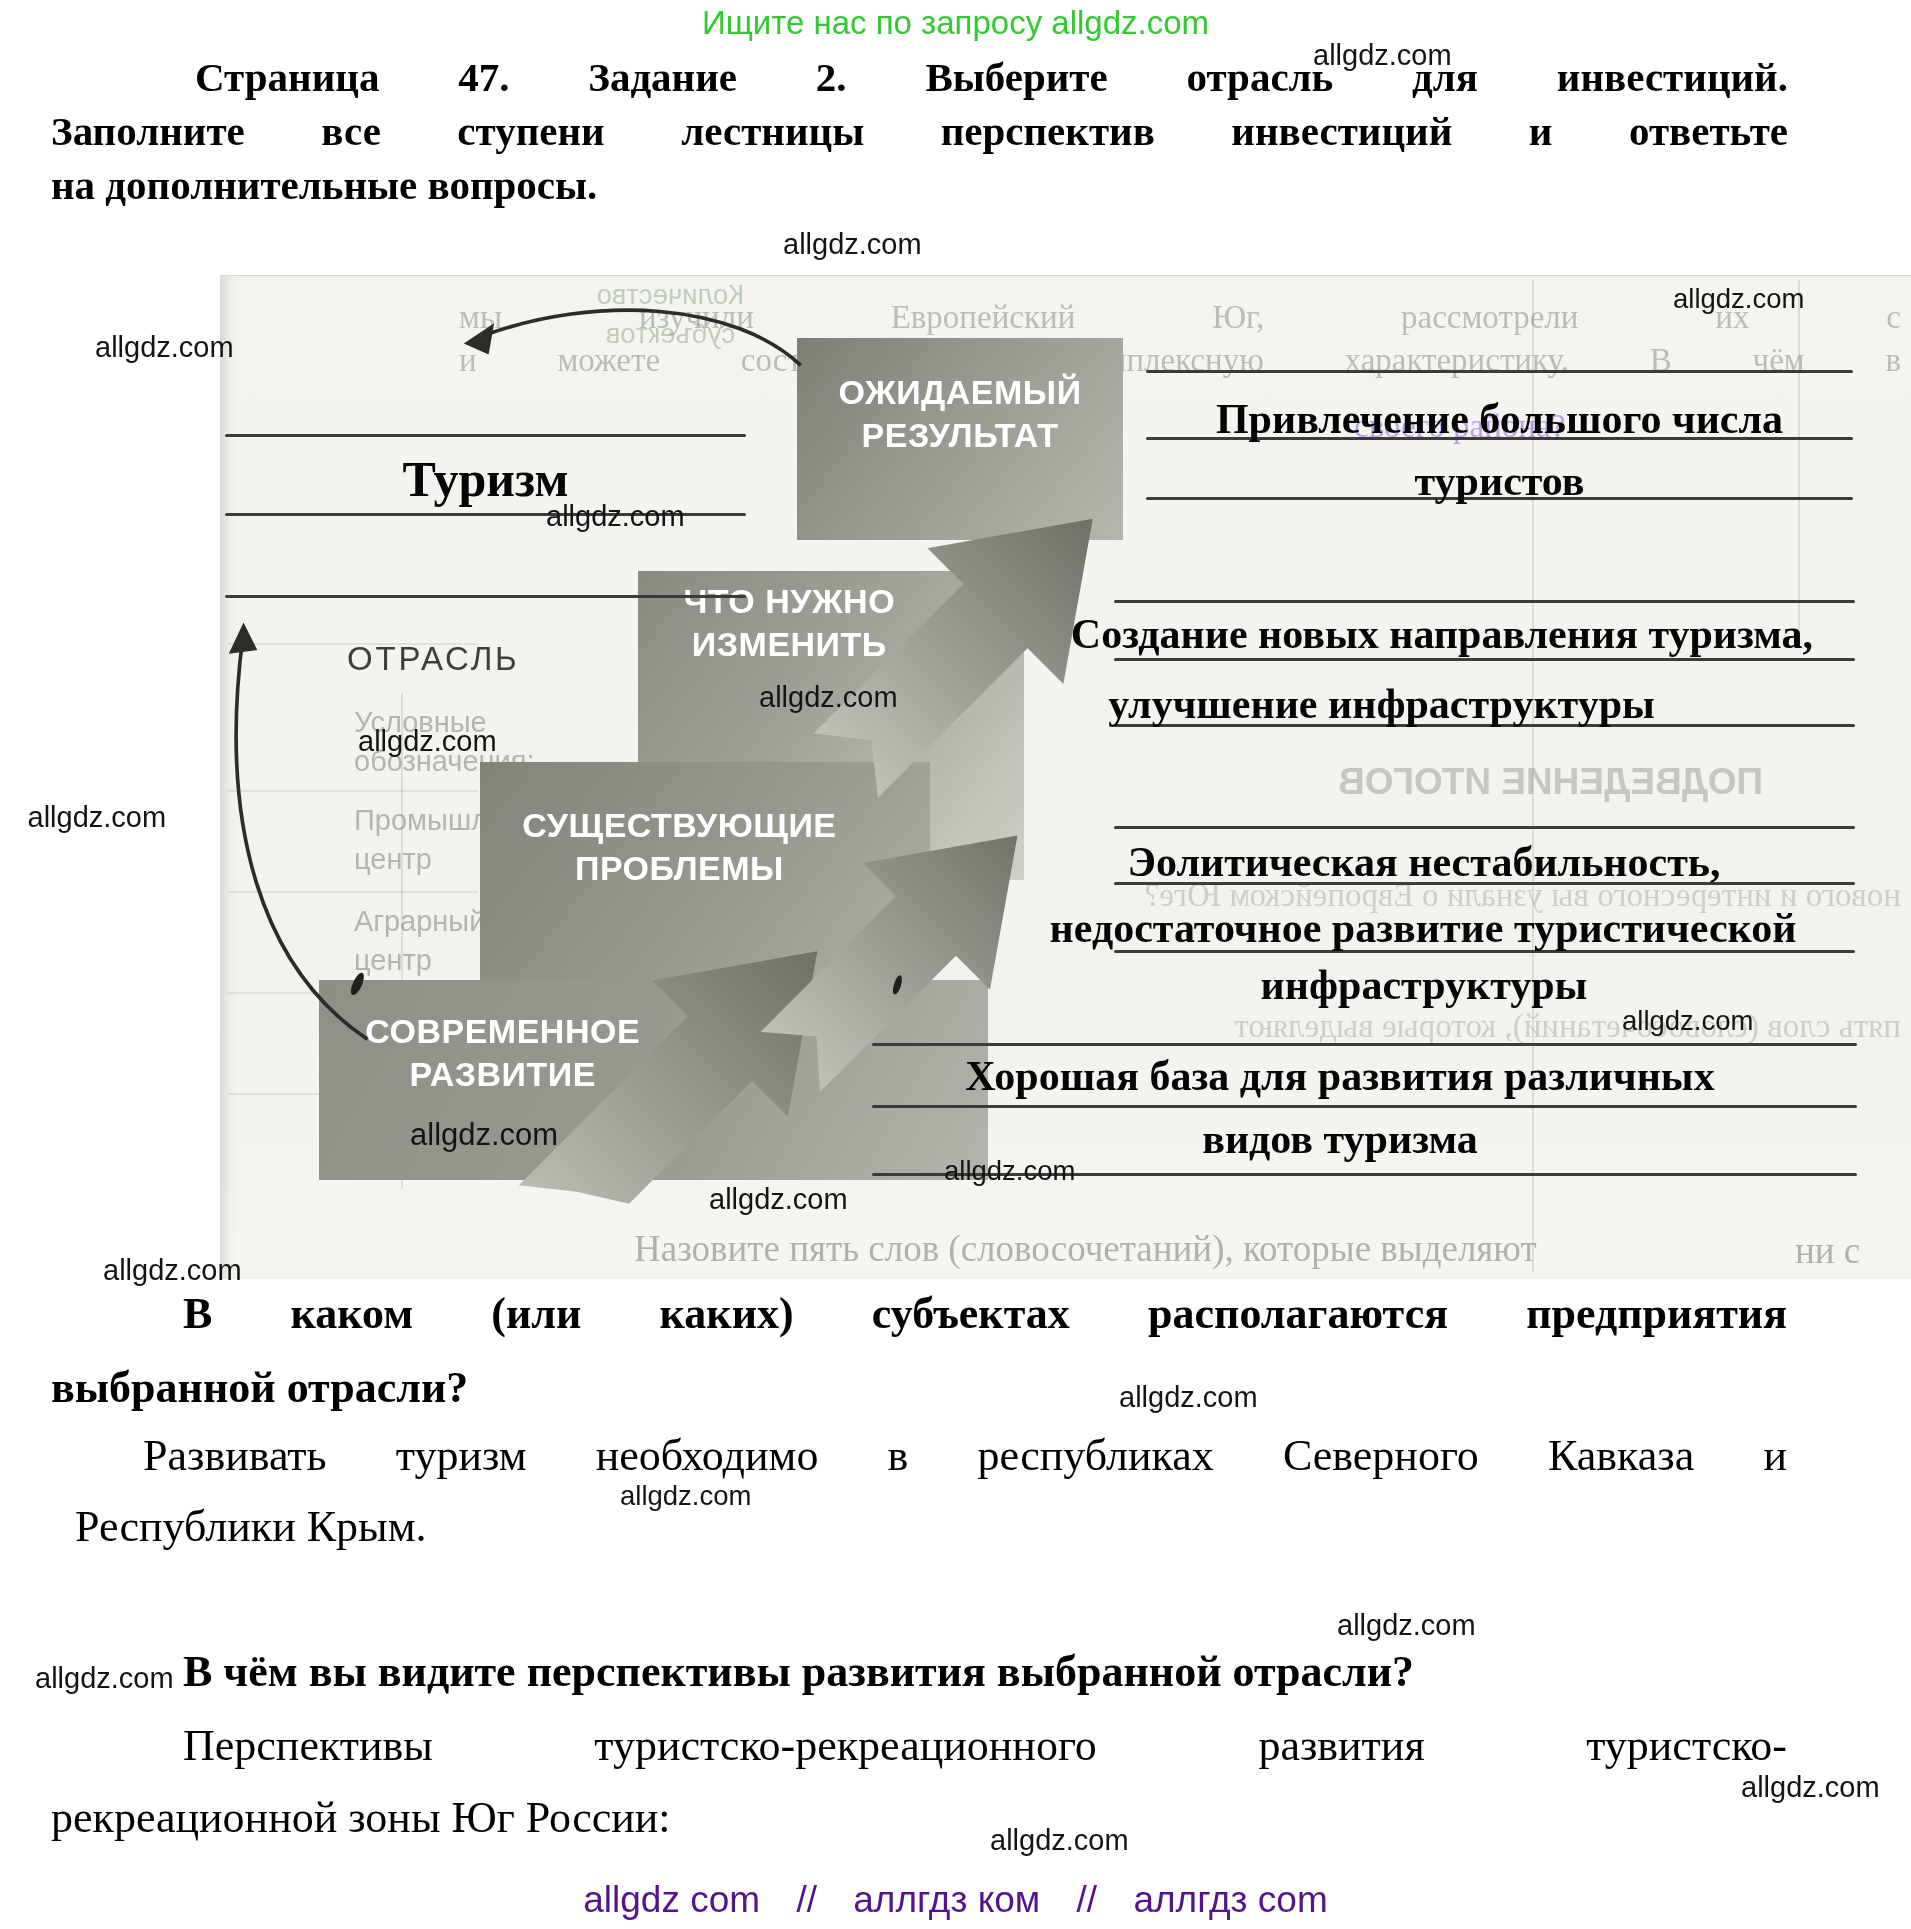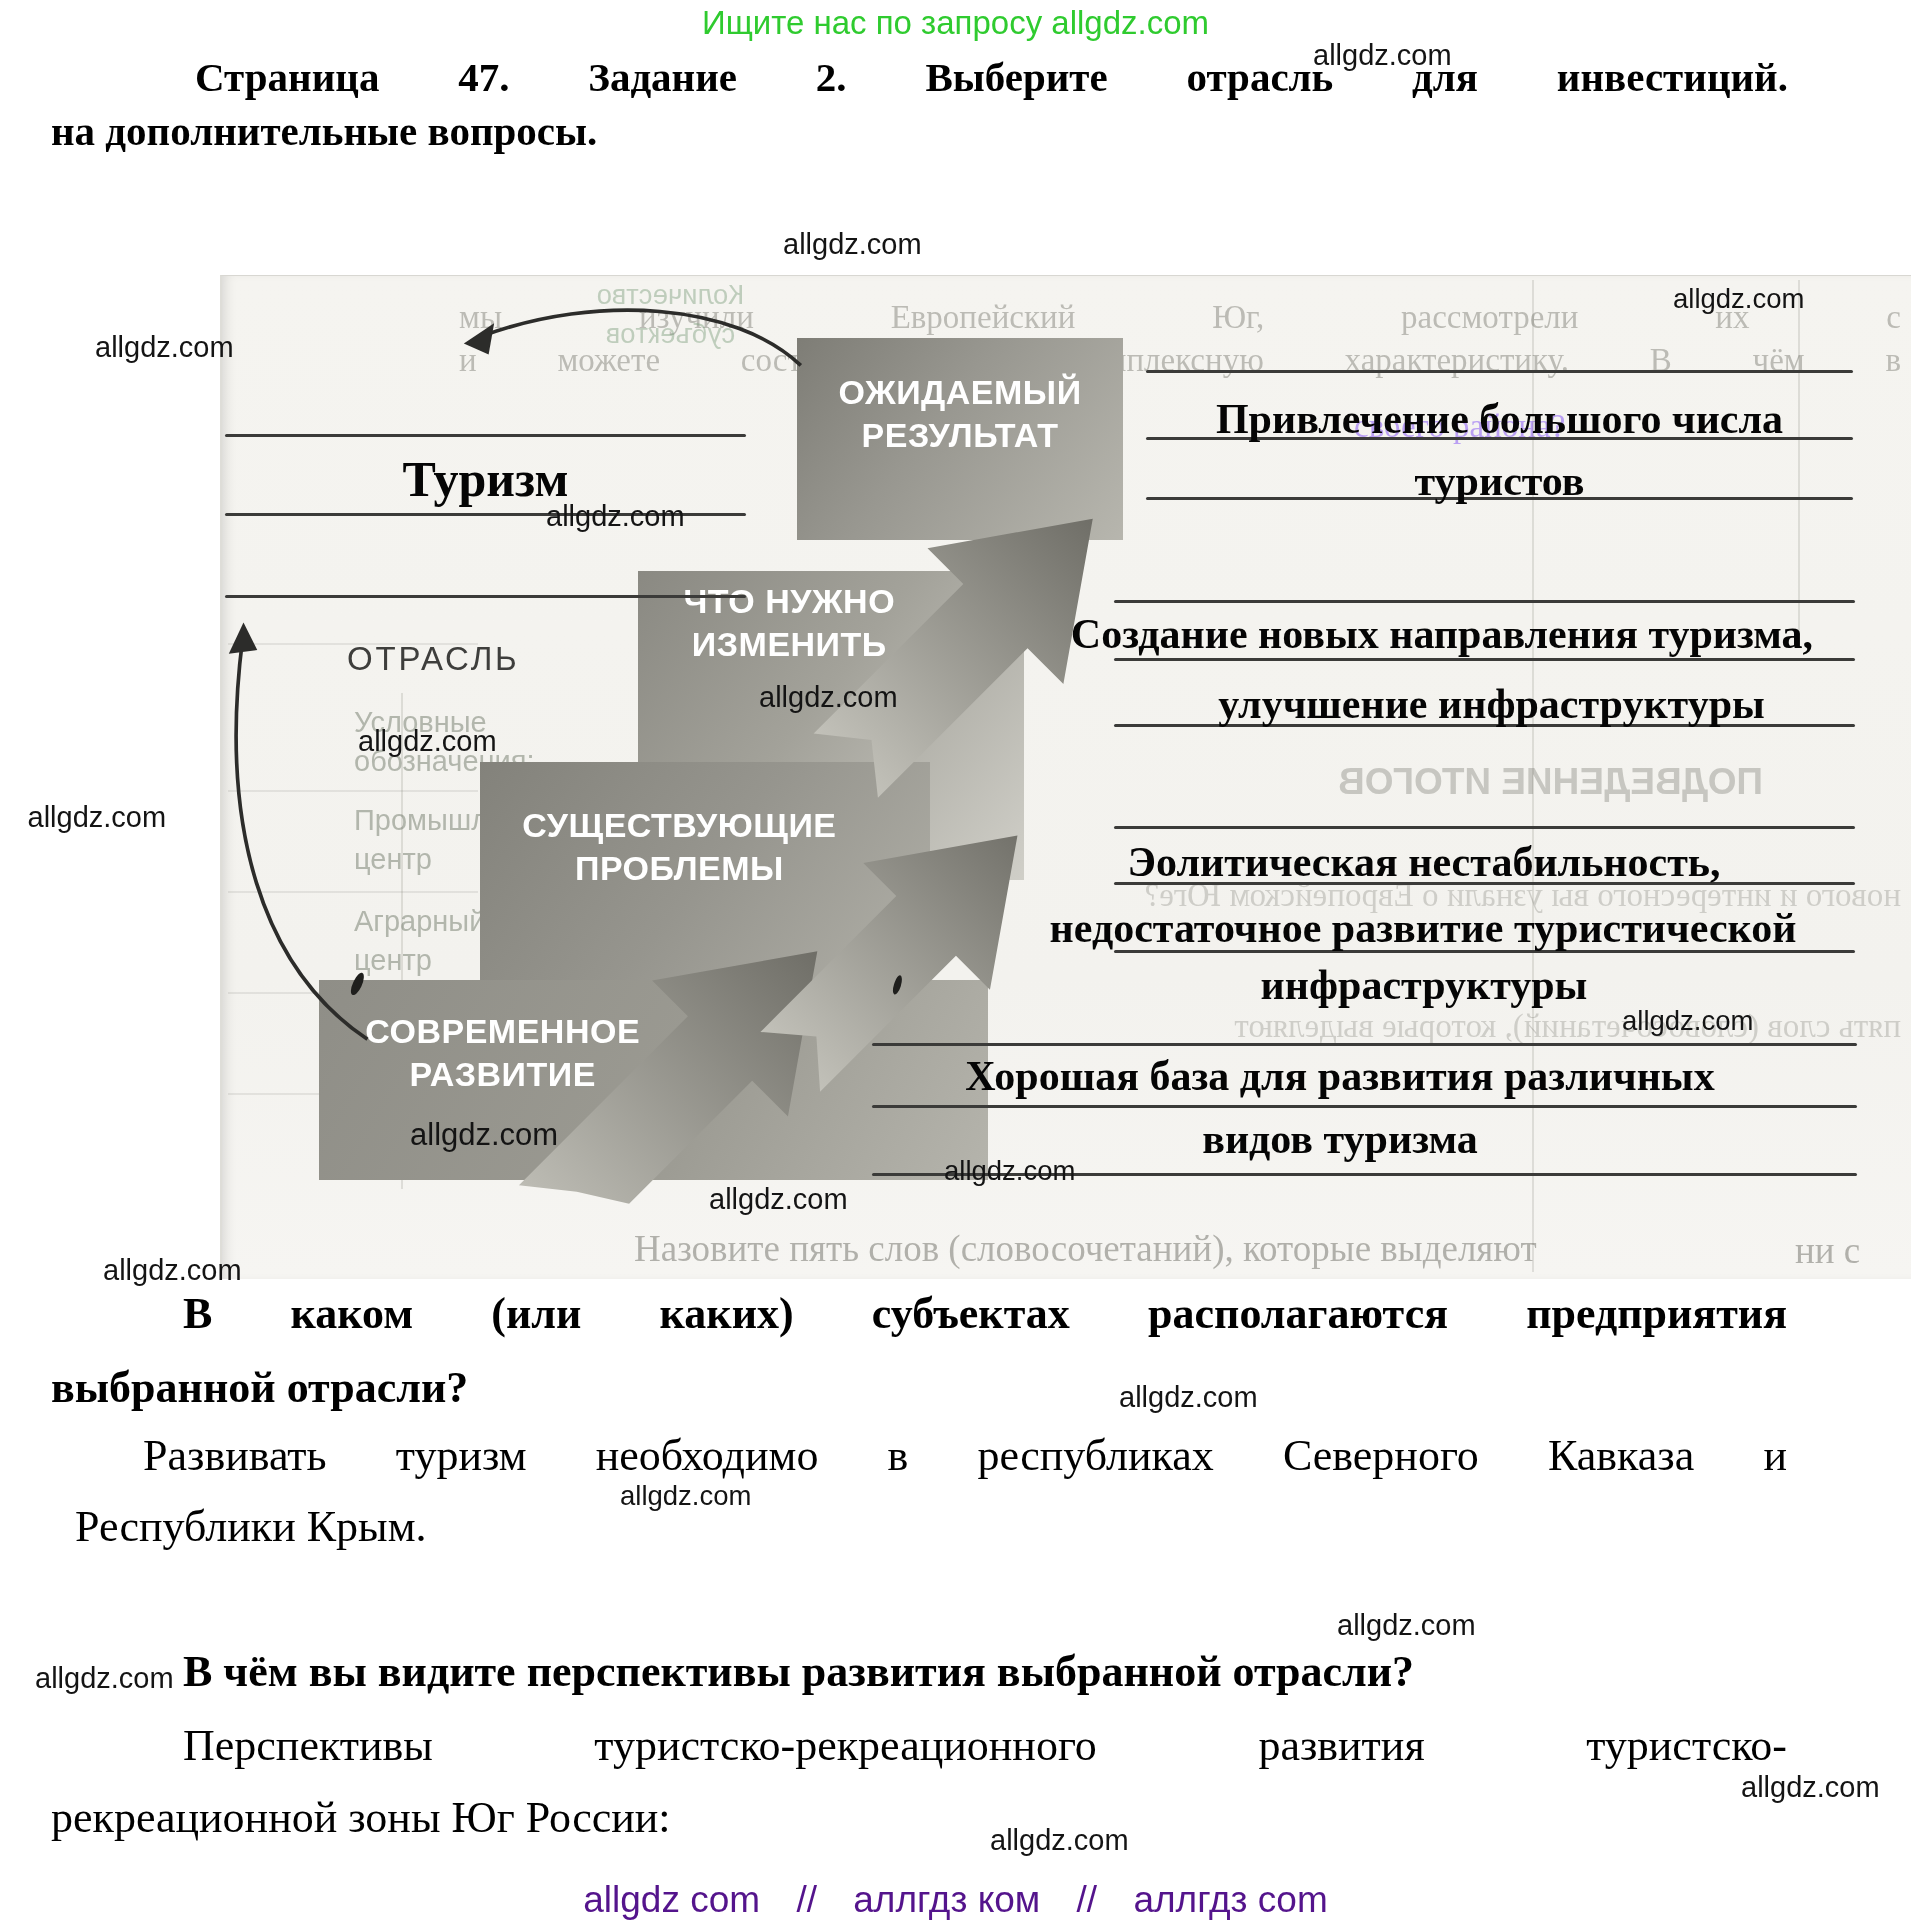--- a/index.html
+++ b/index.html
@@ -76,20 +76,21 @@
 </head>
 <body>
 
 <div id="page">
 
   <div class="abs promo">Ищите нас по запросу allgdz.com</div>
   <div class="abs wm" style="left:1313px;top:39px;">allgdz.com</div>
 
   <div class="abs title">
     <div class="tl tl1">Страница 47. Задание 2. Выберите отрасль для инвестиций.</div>
+    <div class="tl tl2">Заполните все ступени лестницы перспектив инвестиций и ответьте</div>
     <div class="tl tl3">на дополнительные вопросы.</div>
   </div>
   <div class="abs wm" style="left:783px;top:228px;">allgdz.com</div>
 
   <div class="abs panel"></div>
 
   <div class="abs faint faint-j" style="left:459px;top:299px;width:1442px;">мы изучили Европейский Юг, рассмотрели их с</div>
   <div class="abs faint faint-j" style="left:459px;top:342px;width:1442px;">и можете составить их комплексную характеристику. В чём в</div>
   <div class="abs faint" style="left:1354px;top:408px;color:#8b5cf6;">своего района?</div>
   <div class="abs legend mirror" style="left:551px;top:275px;width:239px;text-align:center;color:#7fa07f;opacity:.45;font-size:27.5px;">
@@ -153,21 +154,21 @@
   <div class="abs rule" style="left:1146px;top:370px;width:707px;"></div>
   <div class="abs rule" style="left:1146px;top:437px;width:707px;"></div>
   <div class="abs rule" style="left:1146px;top:497px;width:707px;"></div>
   <div class="abs ans" style="left:1146px;top:395px;width:707px;">Привлечение большого числа</div>
   <div class="abs ans" style="left:1146px;top:457px;width:707px;">туристов</div>
 
   <div class="abs rule" style="left:1114px;top:600px;width:741px;"></div>
   <div class="abs rule" style="left:1114px;top:658px;width:741px;"></div>
   <div class="abs rule" style="left:1114px;top:724px;width:741px;"></div>
   <div class="abs ans" style="left:1029px;top:610px;width:826px;">Создание новых направления туризма,</div>
-  <div class="abs ans" style="left:1124px;top:680px;width:735px;">улучшение инфраструктуры</div>
+  <div class="abs ans" style="left:1014px;top:680px;width:735px;">улучшение инфраструктуры</div>
 
   <div class="abs rule" style="left:1114px;top:826px;width:741px;"></div>
   <div class="abs rule" style="left:1114px;top:882px;width:741px;"></div>
   <div class="abs rule" style="left:1114px;top:950px;width:741px;"></div>
   <div class="abs ans" style="left:1084px;top:838px;width:680px;">Эолитическая нестабильность,</div>
   <div class="abs ans" style="left:996px;top:904px;width:854px;">недостаточное развитие туристической</div>
   <div class="abs ans" style="left:1084px;top:961px;width:680px;">инфраструктуры</div>
 
   <div class="abs rule" style="left:872px;top:1043px;width:985px;"></div>
   <div class="abs rule" style="left:872px;top:1105px;width:985px;"></div>

